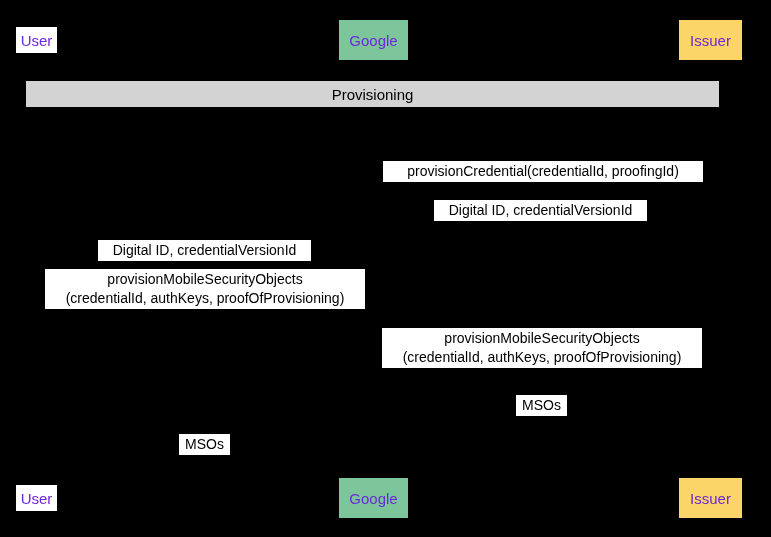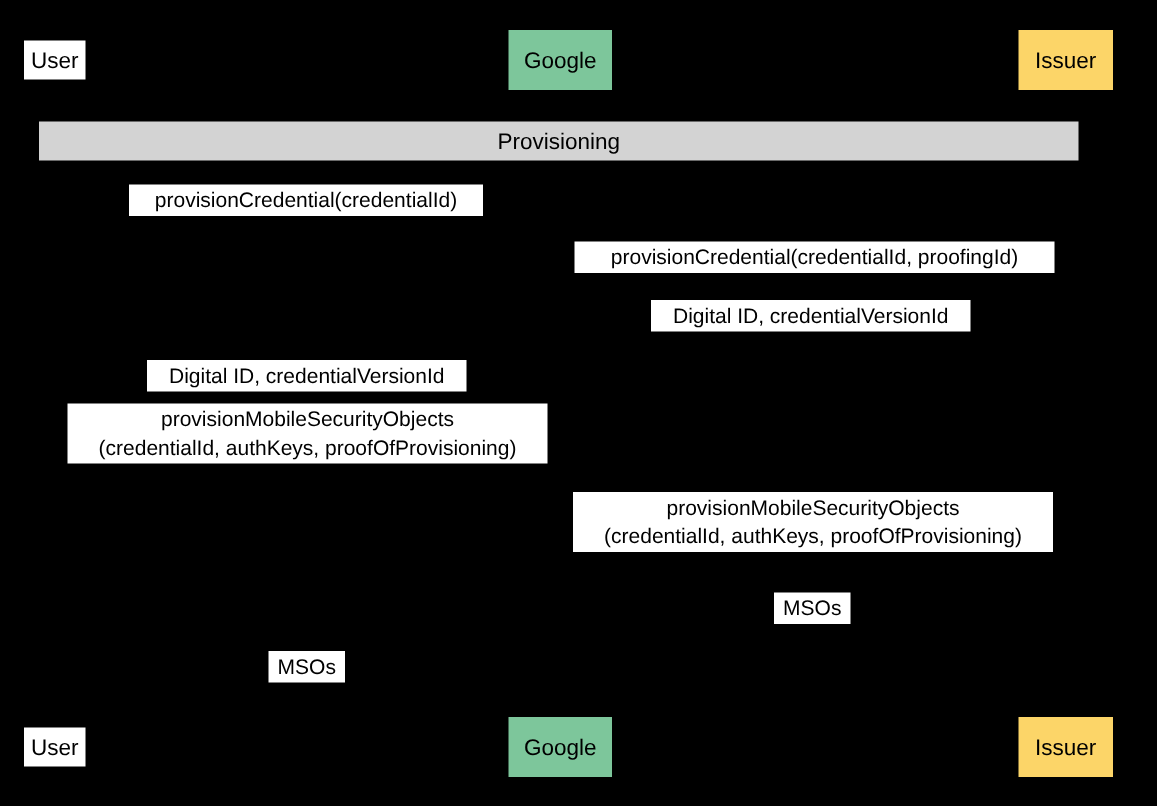--- a/index.html
+++ b/index.html
@@ -20,21 +20,21 @@
   }
   
   .participant {
     position: absolute;
     box-sizing: border-box;
     display: flex;
     align-items: center;
     justify-content: center;
     font-size: 15px;
     line-height: 1;
-    color: #000000;
+    color: #6d28d9;
     white-space: nowrap;
   }
   .participant.plain {
     background: #ffffff;
     padding: 0 2px;
   }
   
   .lifeline {
     position: absolute;
     width: 1px;
@@ -90,21 +90,20 @@
 
   <div class="participant" style="left:679px; top:20px; width:63px; height:40px; background:#fcd568;">
     <span>Issuer</span>
   </div>
 
   <div class="banner" style="left:26px; top:81px; width:693px; height:26px;">
     <span>Provisioning</span>
   </div>
 
   <div class="msg-arrow" style="left:36px; top:146px; width:337px;"></div>
-  <div class="msg-label" style="left:86px; top:123px; width:236px;">provisionCredential(credentialId)</div>
 
   <div class="msg-arrow" style="left:374px; top:186px; width:336px;"></div>
   <div class="msg-label" style="left:383px; top:161px; width:320px;">provisionCredential(credentialId, proofingId)</div>
 
   <div class="msg-arrow" style="left:374px; top:225px; width:336px;"></div>
   <div class="msg-label" style="left:434px; top:200px; width:213px;">Digital ID, credentialVersionId</div>
 
   <div class="msg-arrow" style="left:36px; top:264px; width:337px;"></div>
   <div class="msg-label" style="left:98px; top:240px; width:213px;">Digital ID, credentialVersionId</div>
 

